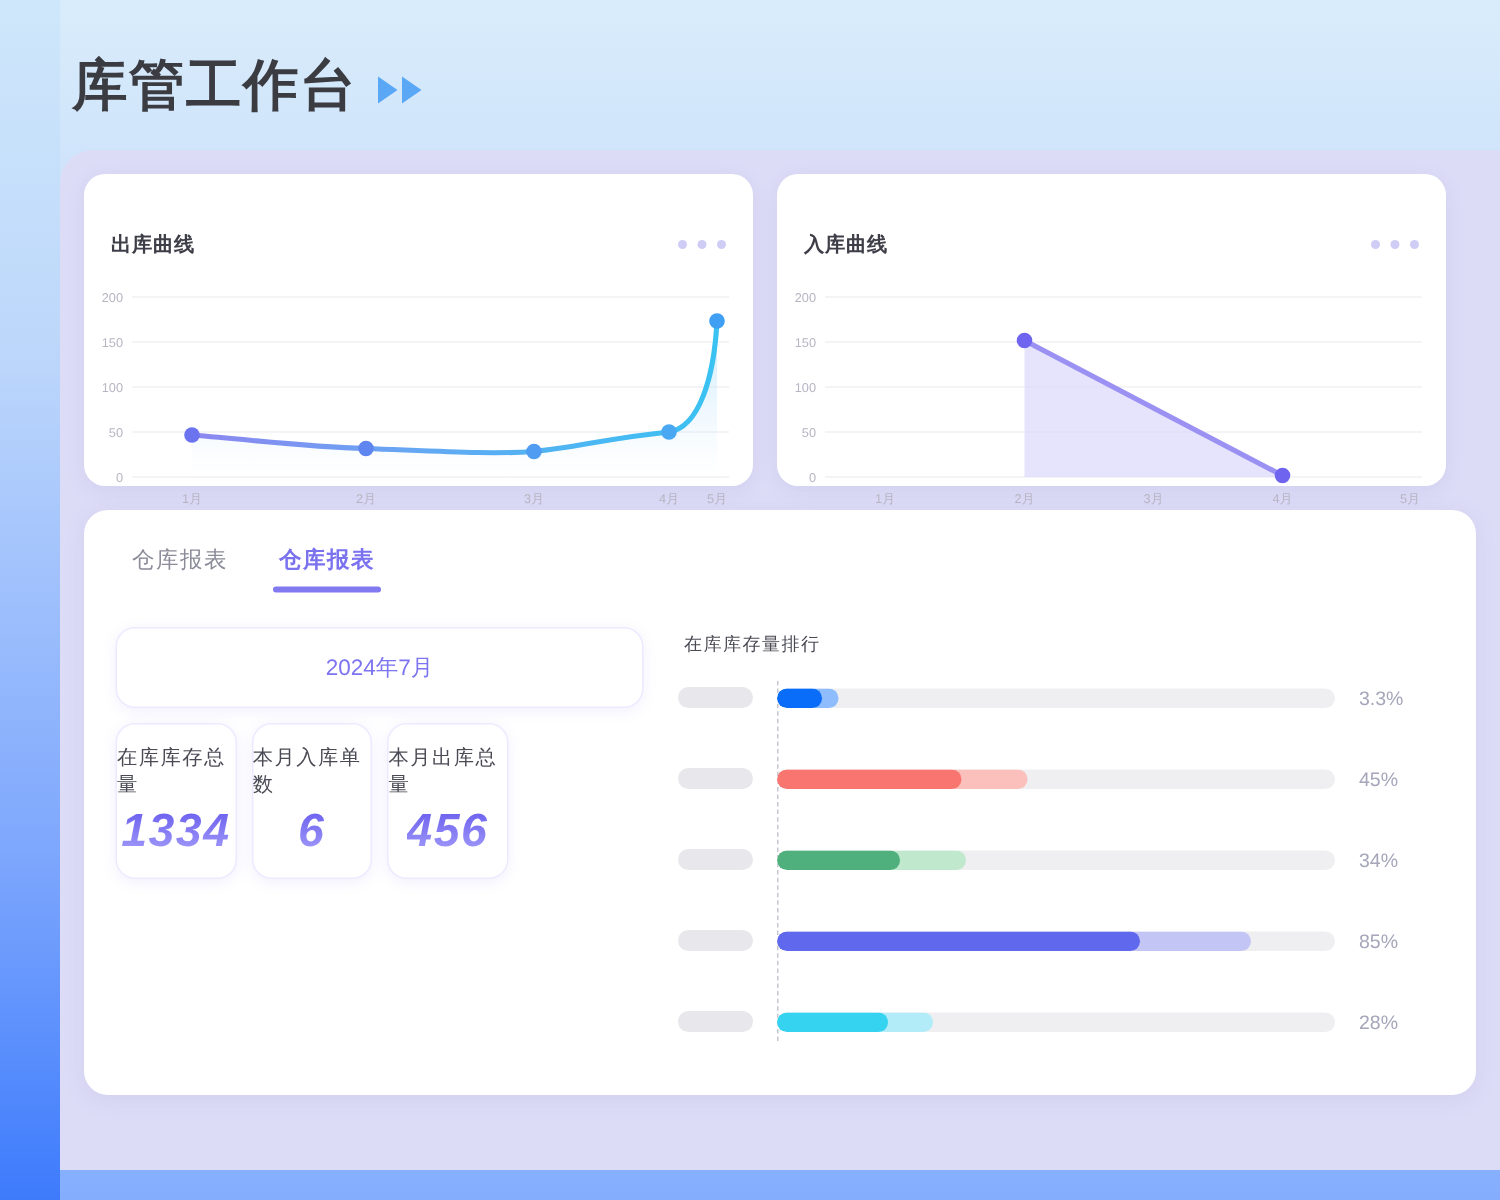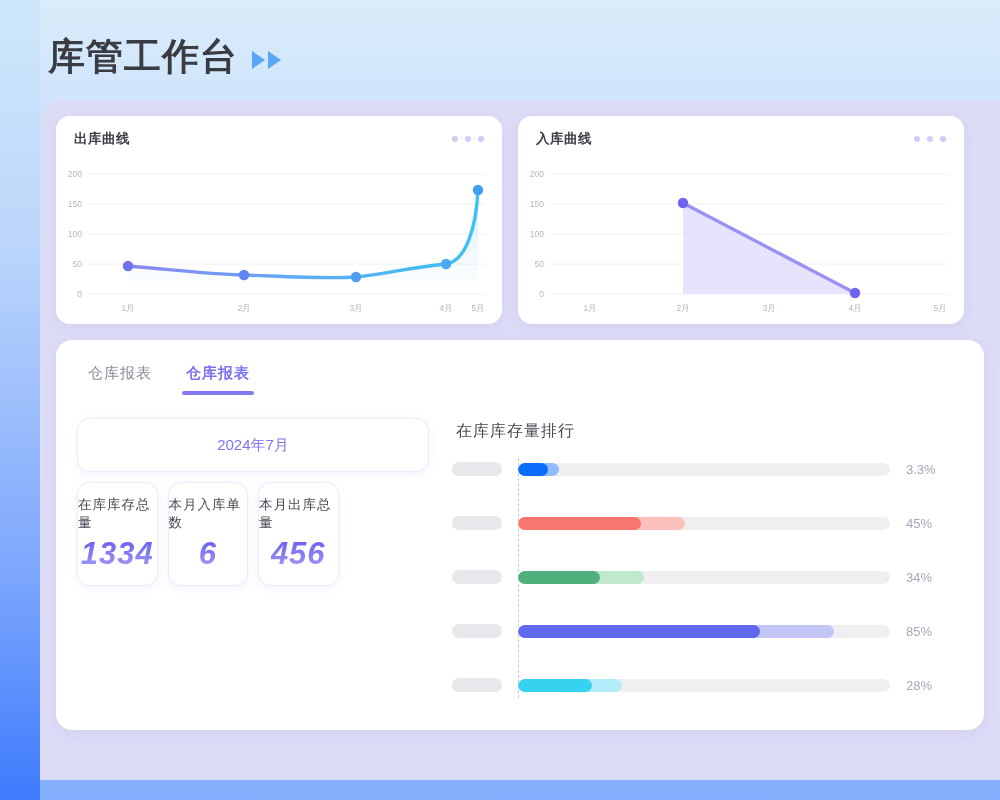--- a/index.html
+++ b/index.html
@@ -32,20 +32,21 @@
     background:#dcdcf7; border-radius:22px 0 0 0;
   }
   .card-row { position:absolute; left:16px; top:16px; display:flex; gap:16px; }
   .chart-card {
     width:446px; height:208px; background:#fff; border-radius:14px;
     box-shadow:0 3px 12px rgba(120,120,190,.10); position:relative;
   }
   .chart-head {
     display:flex; align-items:center; justify-content:space-between;
     padding:14px 18px 0 18px;
+    margin-top:24px;
   }
   .chart-title { font-size:13.5px; font-weight:bold; color:#3e3e48; letter-spacing:.5px; }
   .dots { display:flex; gap:7px; }
   .dots i { width:6px; height:6px; border-radius:50%; background:#cfcdf6; display:block; }
   .plot { position:relative; width:446px; height:170px;padding-left:34px; }
   .plot svg { position:absolute; left:0; top:0; }
   .ylab, .xlab { position:absolute; font-size:8.5px; color:#b6b6c4; }
   .ylab { text-align:right; width:26px; }
   .xlab { text-align:center; width:34px; }
 
@@ -71,21 +72,21 @@
   #date-card .dv { font-size:15px; color:#7d74f0; }
   .stat-grid { display:grid; grid-template-columns:1fr 1fr 1fr 1fr; gap:12px; }
   .stat-grid .stat-card { height:102px; gap:4px; }
   .stat-label { font-size:13.5px; color:#4a4a55; letter-spacing:1px; }
   .stat-value {
     font-size:31px; font-style:italic; font-weight:bold; letter-spacing:1px;
     background:linear-gradient(180deg,#6f64ef 18%,#a9a2fb 100%);
     -webkit-background-clip:text; background-clip:text; color:transparent;
   }
   #rank { flex:1; position:relative; }
-  #rank-title { font-size:16px; color:#4a4a55; margin:2px 0 20px 4px; letter-spacing:1px; }
+  #rank-title { font-size:12px; color:#4a4a55; margin:2px 0 20px 4px; letter-spacing:1px; }
   #rank-rows { position:relative; }
   #rank-dash {
     position:absolute; left:66px; top:-4px; bottom:-6px; width:0;
     border-left:1px dashed #c6c6d2;
   }
   .rank-row { display:flex; align-items:center; height:14px; margin-bottom:40px; position:relative; }
   .rank-row:last-child { margin-bottom:0; }
   .rank-chip { width:50px; height:14px; border-radius:8px; background:#e8e8ec; flex:none; }
   .rank-track {
     position:relative; height:13px; border-radius:7px; background:#efeff1;

